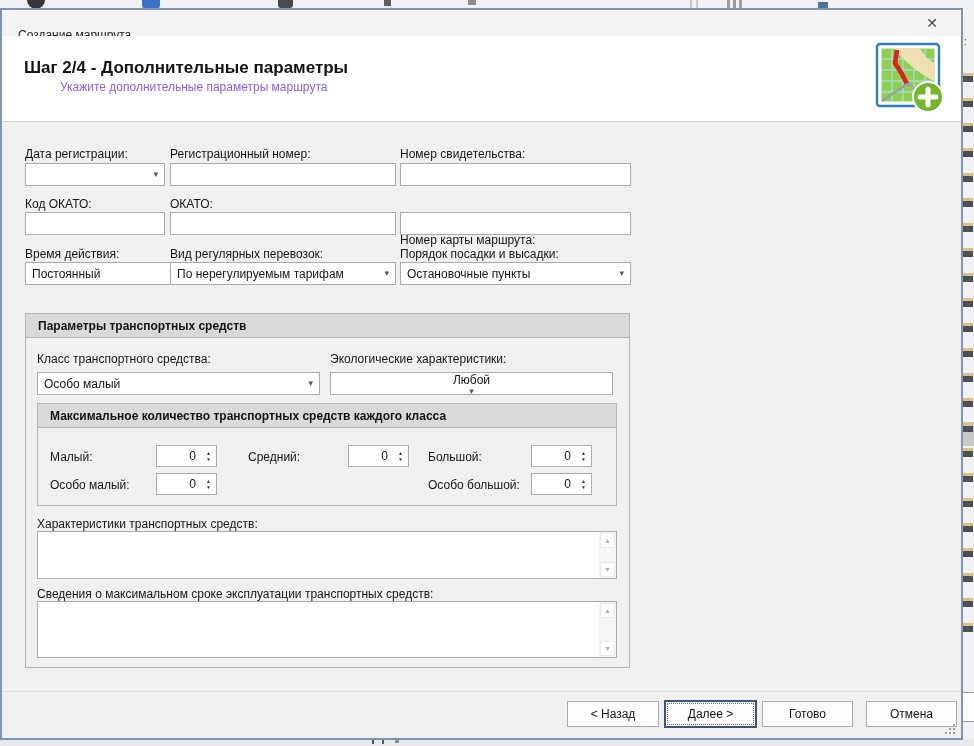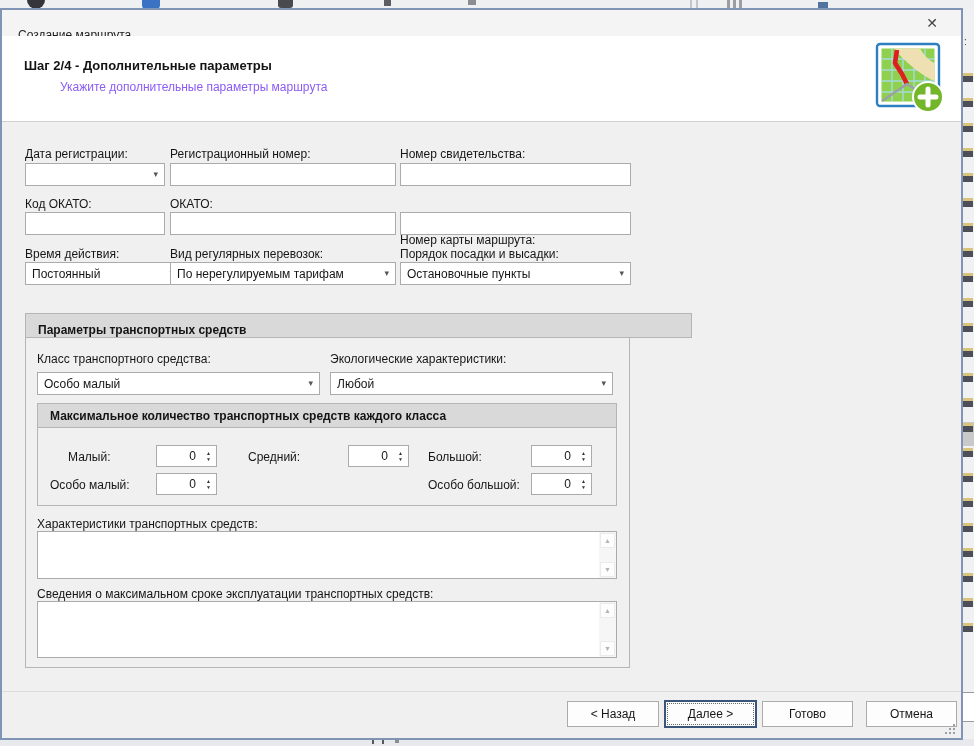--- a/index.html
+++ b/index.html
@@ -19,21 +19,21 @@
   .bg-bottom { position:absolute; left:0; top:739px; width:974px; height:7px; background:#e7e9ec; }
 
   
   .dialog { position:absolute; left:2px; top:10px; width:959px; height:728px; background:#f0f0f0;
             box-shadow:0 0 0 2px #8095b6; }
   .titlebar { position:absolute; left:0; top:0; width:100%; height:26px; background:#f4f4f4; }
   .title-text { position:absolute; left:16px; top:6px; font-size:12px; color:#1c1c1c;margin-top:12px; }
   .close-btn { position:absolute; right:18px; top:3px; width:22px; height:20px; text-align:center;
                font-size:14px; line-height:20px; color:#444; cursor:pointer; }
   .header { position:absolute; left:0; top:26px; width:100%; height:86px; background:#ffffff; border-bottom:1px solid #d0d0d0; }
-  .h-title { position:absolute; left:22px; top:22px; font-size:13px; font-weight:bold; color:#141414; }
+  .h-title { position:absolute; left:22px; top:22px; font-size:17px; font-weight:bold; color:#141414; }
   .h-sub { position:absolute; left:58px; top:44px; font-size:12px; color:#8b5cf6; }
   .wizard-icon { position:absolute; left:873px; top:6px; width:72px; height:74px; }
 
   .lbl { position:absolute; font-size:12px; color:#161616; white-space:nowrap; }
 
   .tb { position:absolute; height:23px; background:#ffffff; border:1px solid #ababab;
         font-family:"Liberation Sans",sans-serif; font-size:12px; color:#161616; padding:0 5px; }
   .combo { position:absolute; height:23px; background:#ffffff; border:1px solid #ababab;
            display:flex; align-items:center; justify-content:space-between; padding:0 6px; font-size:12px; color:#161616; cursor:default; }
   .combo-arrow { color:#555; font-size:9px; line-height:9px; }
@@ -160,43 +160,43 @@
     </div>
     <div class="combo" style="left:168px;top:252px;width:226px;">
       <span>По нерегулируемым тарифам</span>
       <span class="combo-arrow">▾</span>
     </div>
     <div class="combo" style="left:398px;top:252px;width:231px;">
       <span>Остановочные пункты</span>
       <span class="combo-arrow">▾</span>
     </div>
 
-    <div class="ghdr" style="left:23px;top:303px;width:667px;height:25px;align-items:flex-end;">
+    <div class="ghdr" style="left:23px;top:303px;width:605px;height:25px;">
       <span>Параметры транспортных средств</span>
     </div>
     <div class="gbox" style="left:23px;top:328px;width:605px;height:330px;"></div>
 
     <div class="lbl" style="left:35px;top:342px;">Класс транспортного средства:</div>
     <div class="lbl" style="left:328px;top:342px;">Экологические характеристики:</div>
 
     <div class="combo" style="left:35px;top:362px;width:283px;">
       <span>Особо малый</span>
       <span class="combo-arrow">▾</span>
     </div>
-    <div class="combo" style="left:328px;top:362px;width:283px;">
+    <div class="combo" style="left:328px;top:362px;width:283px;flex-direction:column;">
       <span>Любой</span>
       <span class="combo-arrow">▾</span>
     </div>
 
     <div class="ghdr" style="left:35px;top:393px;width:580px;height:25px;">
       <span>Максимальное количество транспортных средств каждого класса</span>
     </div>
     <div class="gbox" style="left:35px;top:418px;width:580px;height:78px;"></div>
 
-    <div class="lbl" style="left:66px;top:440px;">Малый:</div>
+    <div class="lbl" style="left:48px;top:440px;">Малый:</div>
     <div class="spin" style="left:154px;top:435px;">
       <span class="spin-val">0</span>
       <span class="spin-arrows">
           <span>▲</span>
           <span>▼</span>
         </span>
     </div>
     <div class="lbl" style="left:246px;top:440px;">Средний:</div>
     <div class="spin" style="left:346px;top:435px;">
       <span class="spin-val">0</span>

